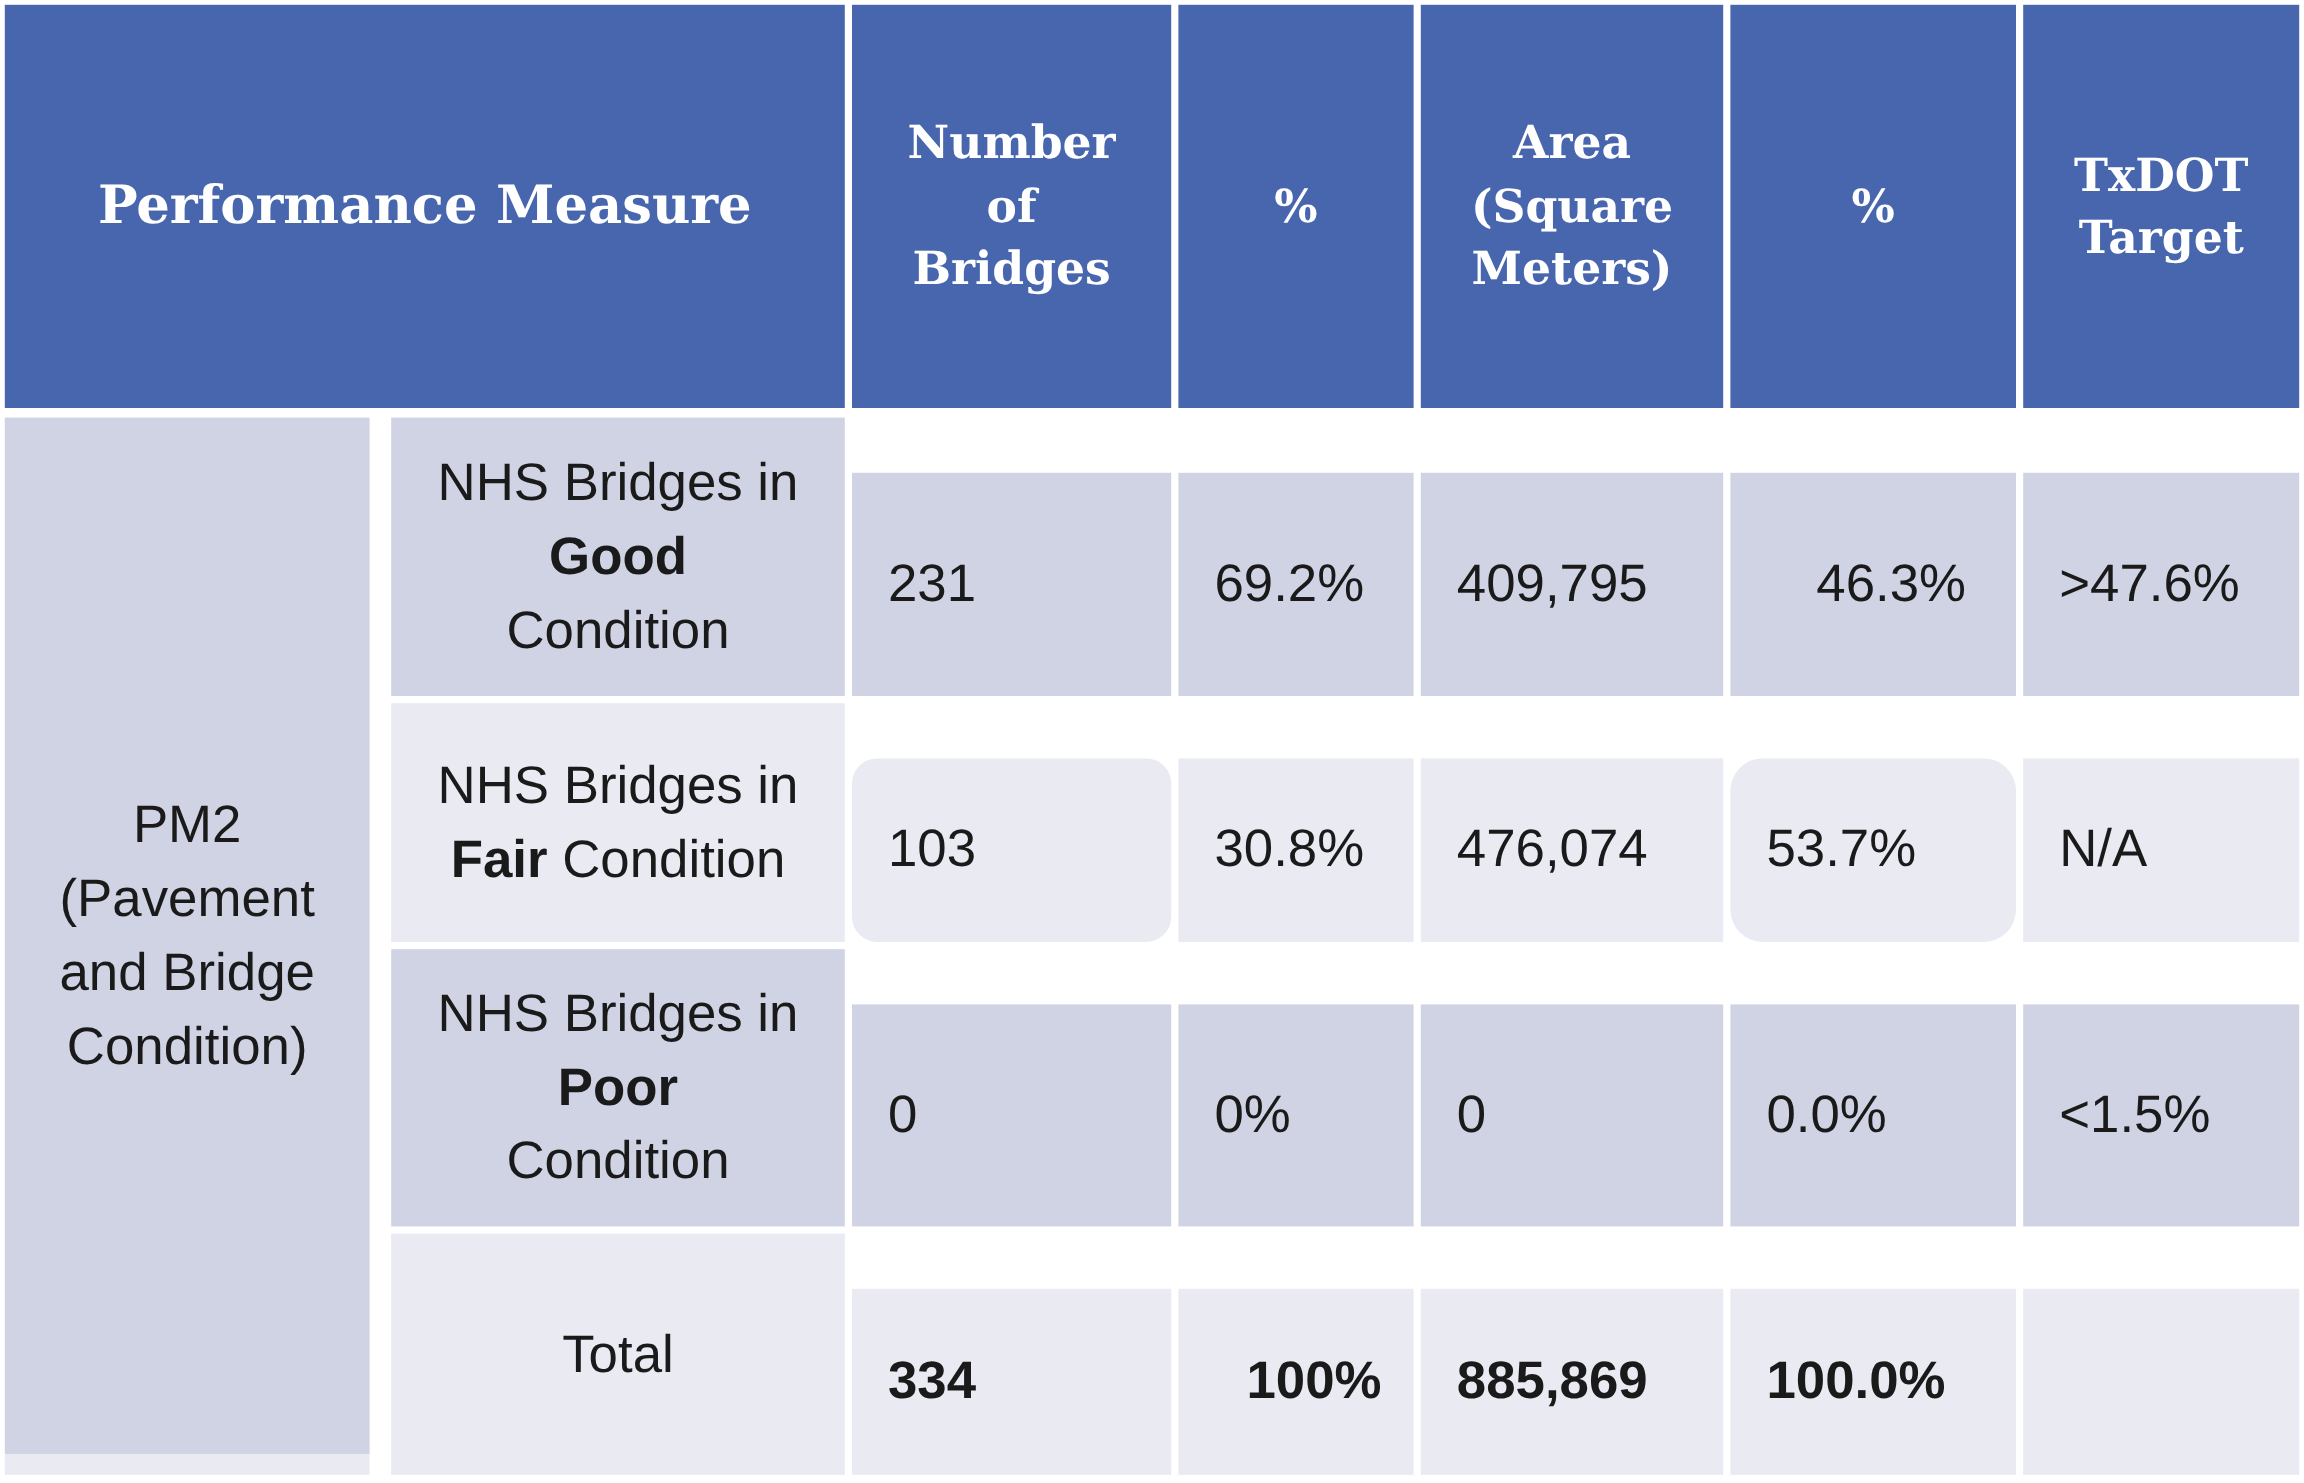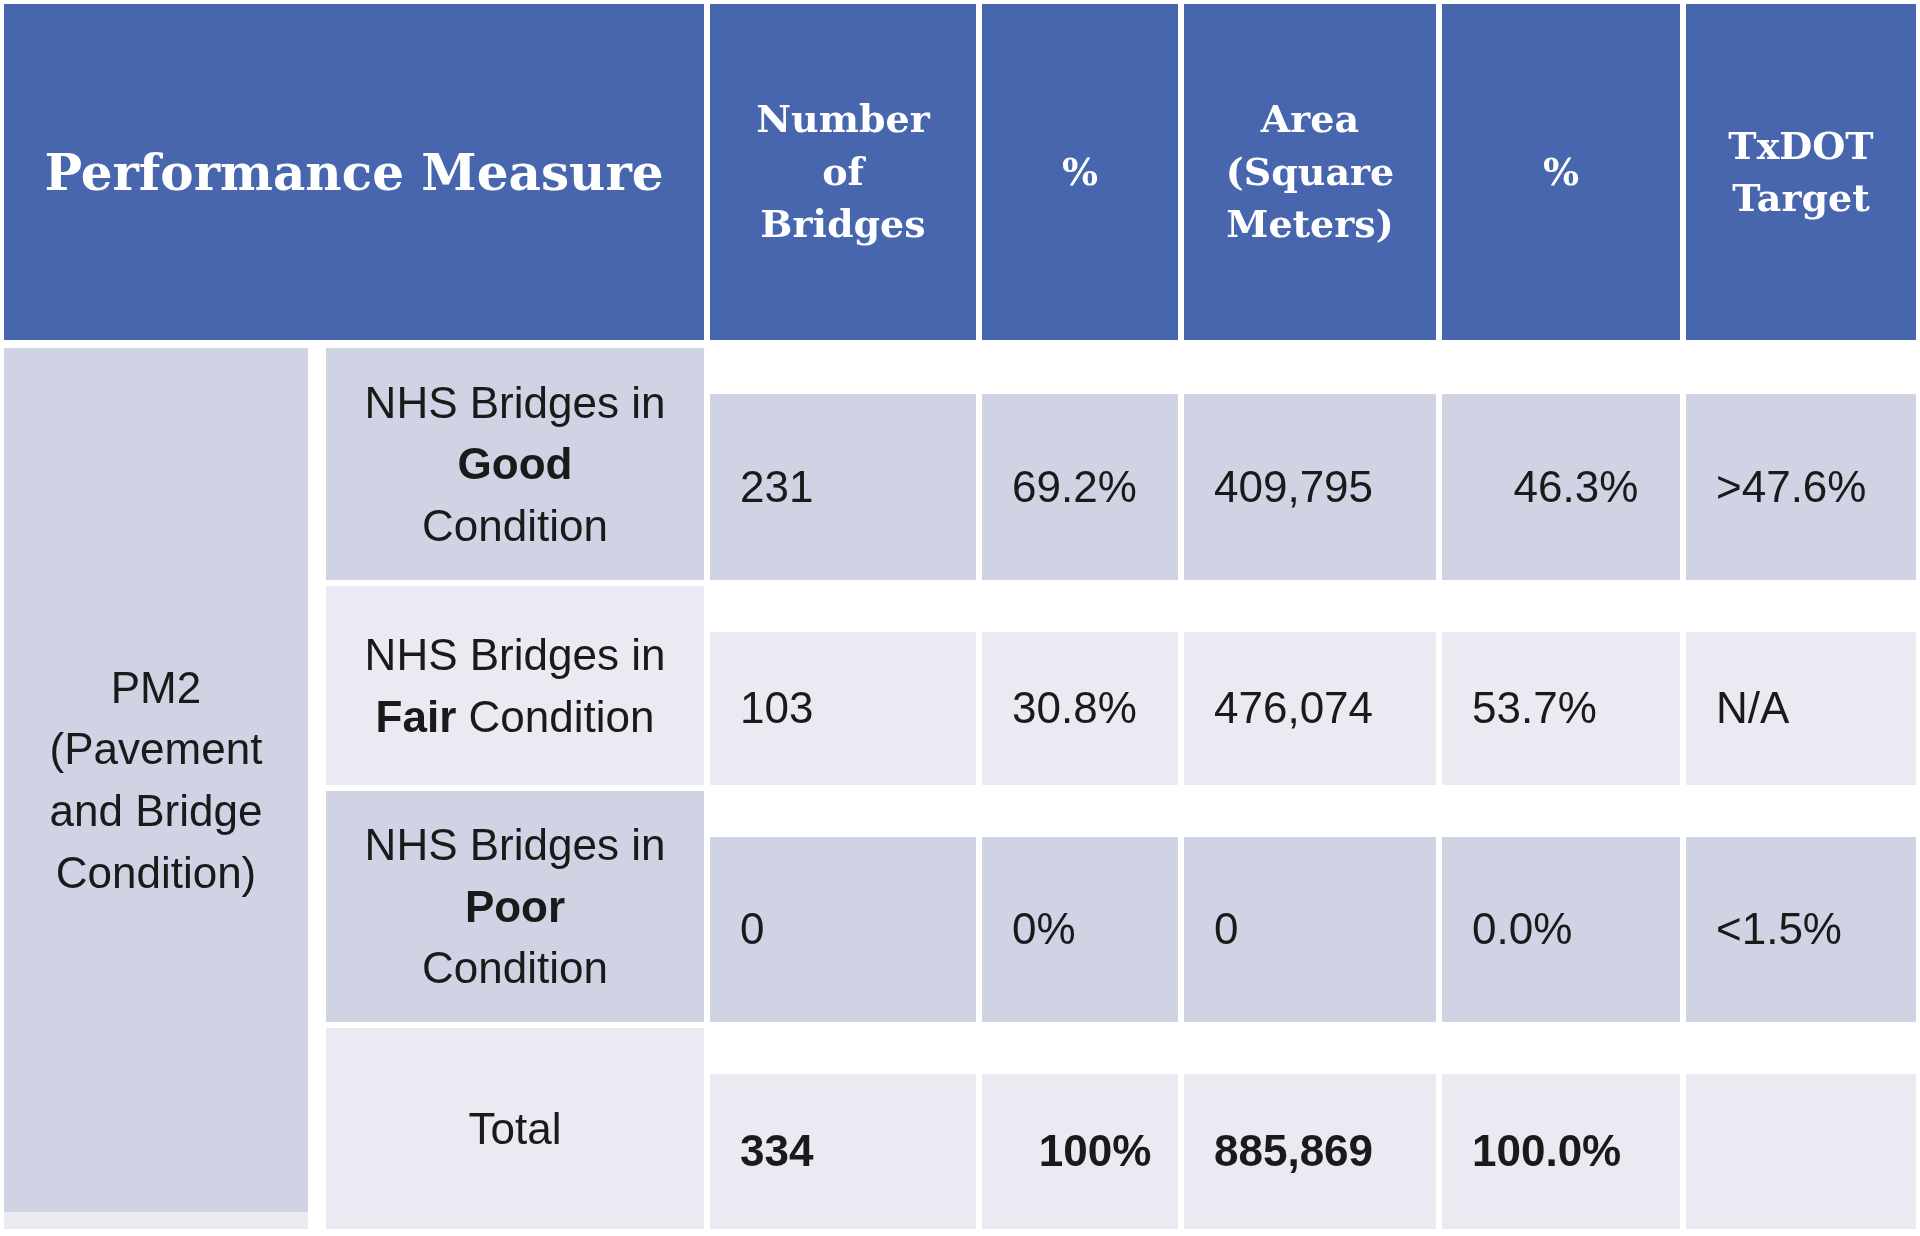--- a/index.html
+++ b/index.html
@@ -14,21 +14,21 @@
     grid-template-columns:700px 266px 196px 252px 238px 230px;
     column-gap:6px;height:336px;
   }
   .hcell{
     background:#4766AE;color:#ffffff;
     display:flex;flex-direction:column;justify-content:center;align-items:center;
     text-align:center;
     font-family:"DejaVu Serif",serif;font-weight:bold;
     font-size:38px;line-height:1.38;
   }
-  .hcell.first{font-size:50px;}
+  .hcell.first{font-size:44px;}
   
   .bgrid{
     display:grid;margin-top:8px;
     grid-template-columns:304px 390px 266px 196px 252px 238px 230px;
     grid-template-rows:232px 199px 231px 201px;
     gap:6px;
   }
   .cell{display:flex;flex-direction:column;justify-content:center;box-sizing:border-box;}
   .dark{background:#D0D3E3;}
   .light{background:#E9EAF2;}
@@ -98,30 +98,30 @@
       <div class="cell val dark" style="grid-area: 1 / 6; align-items: center;">
         <span>46.3%</span>
       </div>
       <div class="cell val dark" style="grid-area: 1 / 7;">
         <span>&gt;47.6%</span>
       </div>
       <div class="cell lab light" style="grid-area: 2 / 2;">
         <div class="line"><span>NHS Bridges in</span></div>
         <div class="line"><span class="b">Fair</span><span> Condition</span></div>
       </div>
-      <div class="cell val light" style="grid-area: 2 / 3;">
+      <div class="cell val light" style="grid-area: 2 / 3; border-radius: 21px;">
         <span>103</span>
       </div>
       <div class="cell val light" style="grid-area: 2 / 4;">
         <span>30.8%</span>
       </div>
       <div class="cell val light" style="grid-area: 2 / 5;">
         <span>476,074</span>
       </div>
-      <div class="cell val light" style="grid-area: 2 / 6;">
+      <div class="cell val light" style="grid-area: 2 / 6; border-radius: 27px;">
         <span>53.7%</span>
       </div>
       <div class="cell val light" style="grid-area: 2 / 7;">
         <span>N/A</span>
       </div>
       <div class="cell lab dark" style="grid-area: 3 / 2;">
         <div class="line"><span>NHS Bridges in</span></div>
         <div class="line"><span class="b">Poor</span></div>
         <div class="line"><span>Condition</span></div>
       </div>

